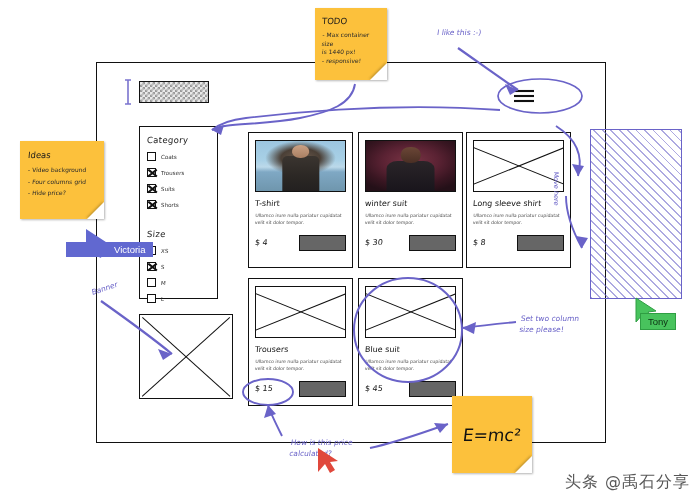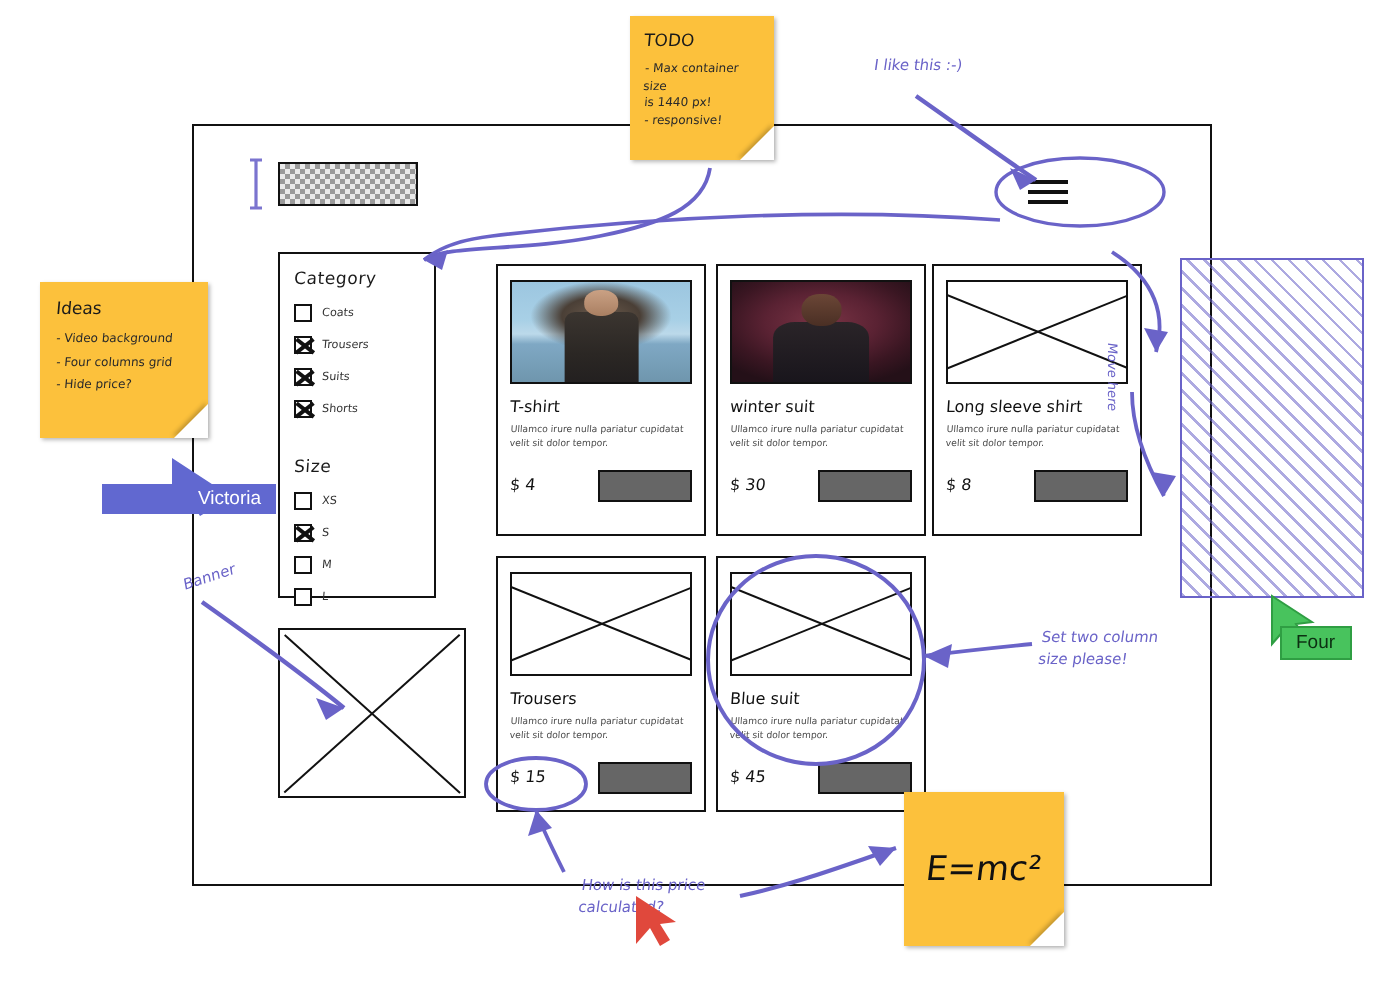--- a/index.html
+++ b/index.html
@@ -336,18 +336,19 @@
 
   <svg class="ovl" viewBox="0 0 700 500">
 
     <path d="M86 229 L86 256 L94 248 L100 258 L105 255 L99 245 L109 244 Z" fill="#6168d0"></path>
 
     <path d="M636 298 L636 322 L643 314 L648 323 L653 320 L648 312 L656 311 Z" fill="#48c35d" stroke="#2f9e43" stroke-width="1"></path>
 
     <path d="M318 448 L318 472 L325 464 L330 473 L335 470 L330 462 L338 461 Z" fill="#e0483c"></path>
   </svg>
 
-  <div class="tag victoria" style="left:51px; top:242px;padding-left:48px;">Victoria</div>
-  <div class="tag tony" style="left:640px; top:313px;">Four</div>
+  <div class="tag victoria" style="left:66px; top:242px;padding-left:48px;">Victoria</div>
+  <div class="tag tony" style="left:640px; top:313px;">Tony</div>
   <div class="tag philip" style="left:341px; top:477px;margin-top:24px;">Philip</div>
 
+  <div class="watermark">头条 @禹石分享</div>
 
 </div>
 
 </body></html>

